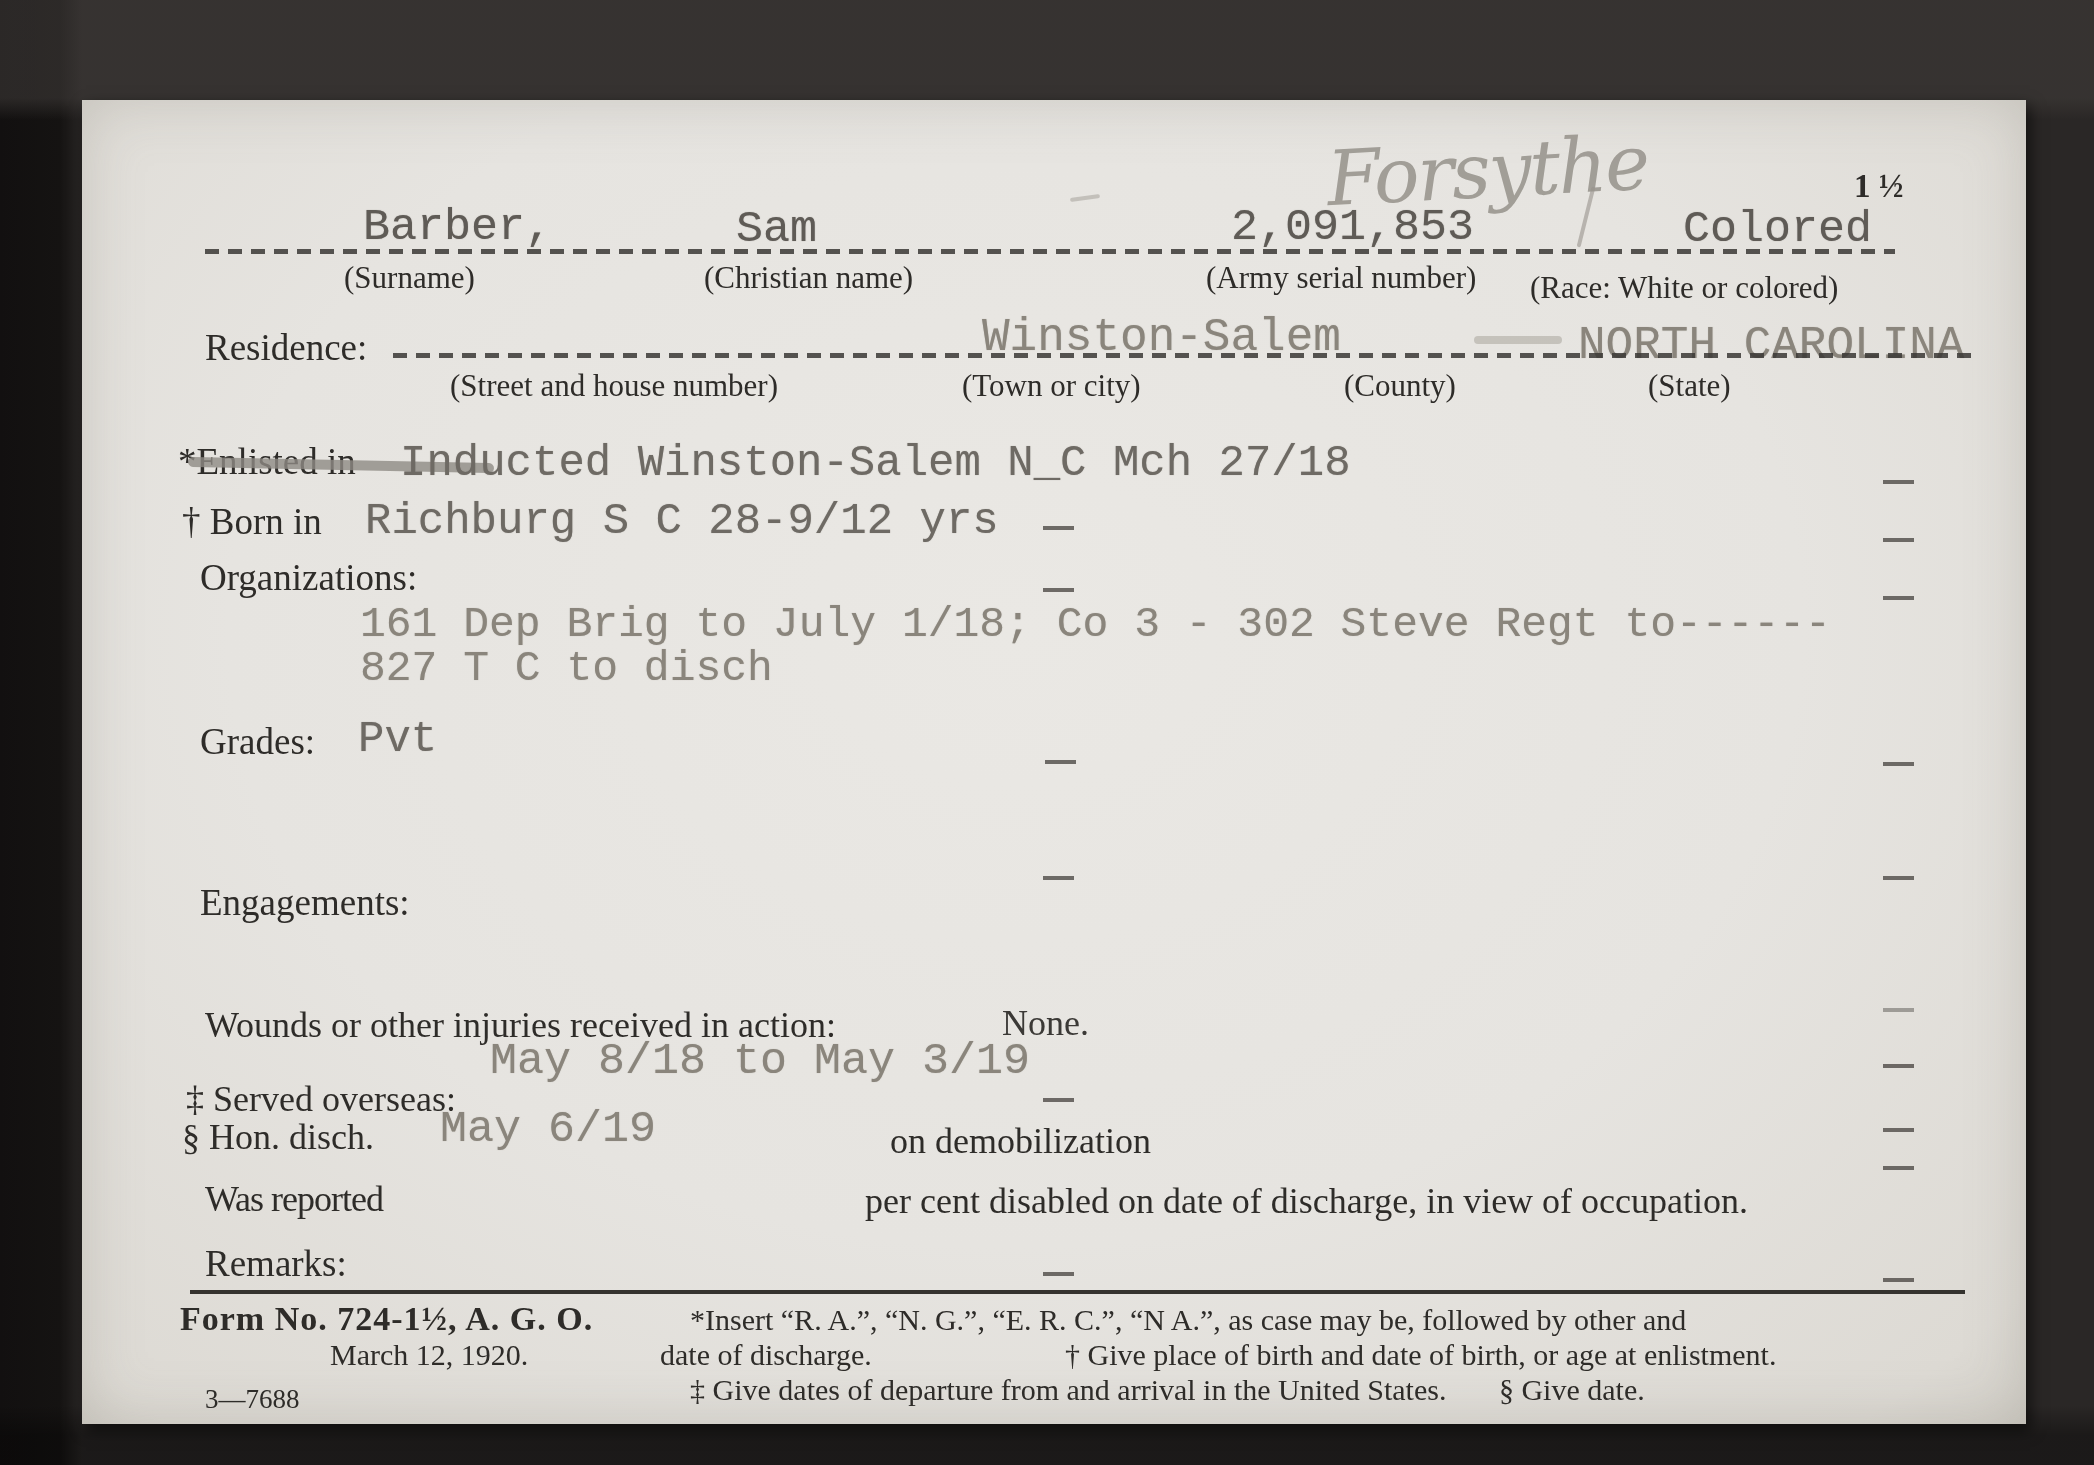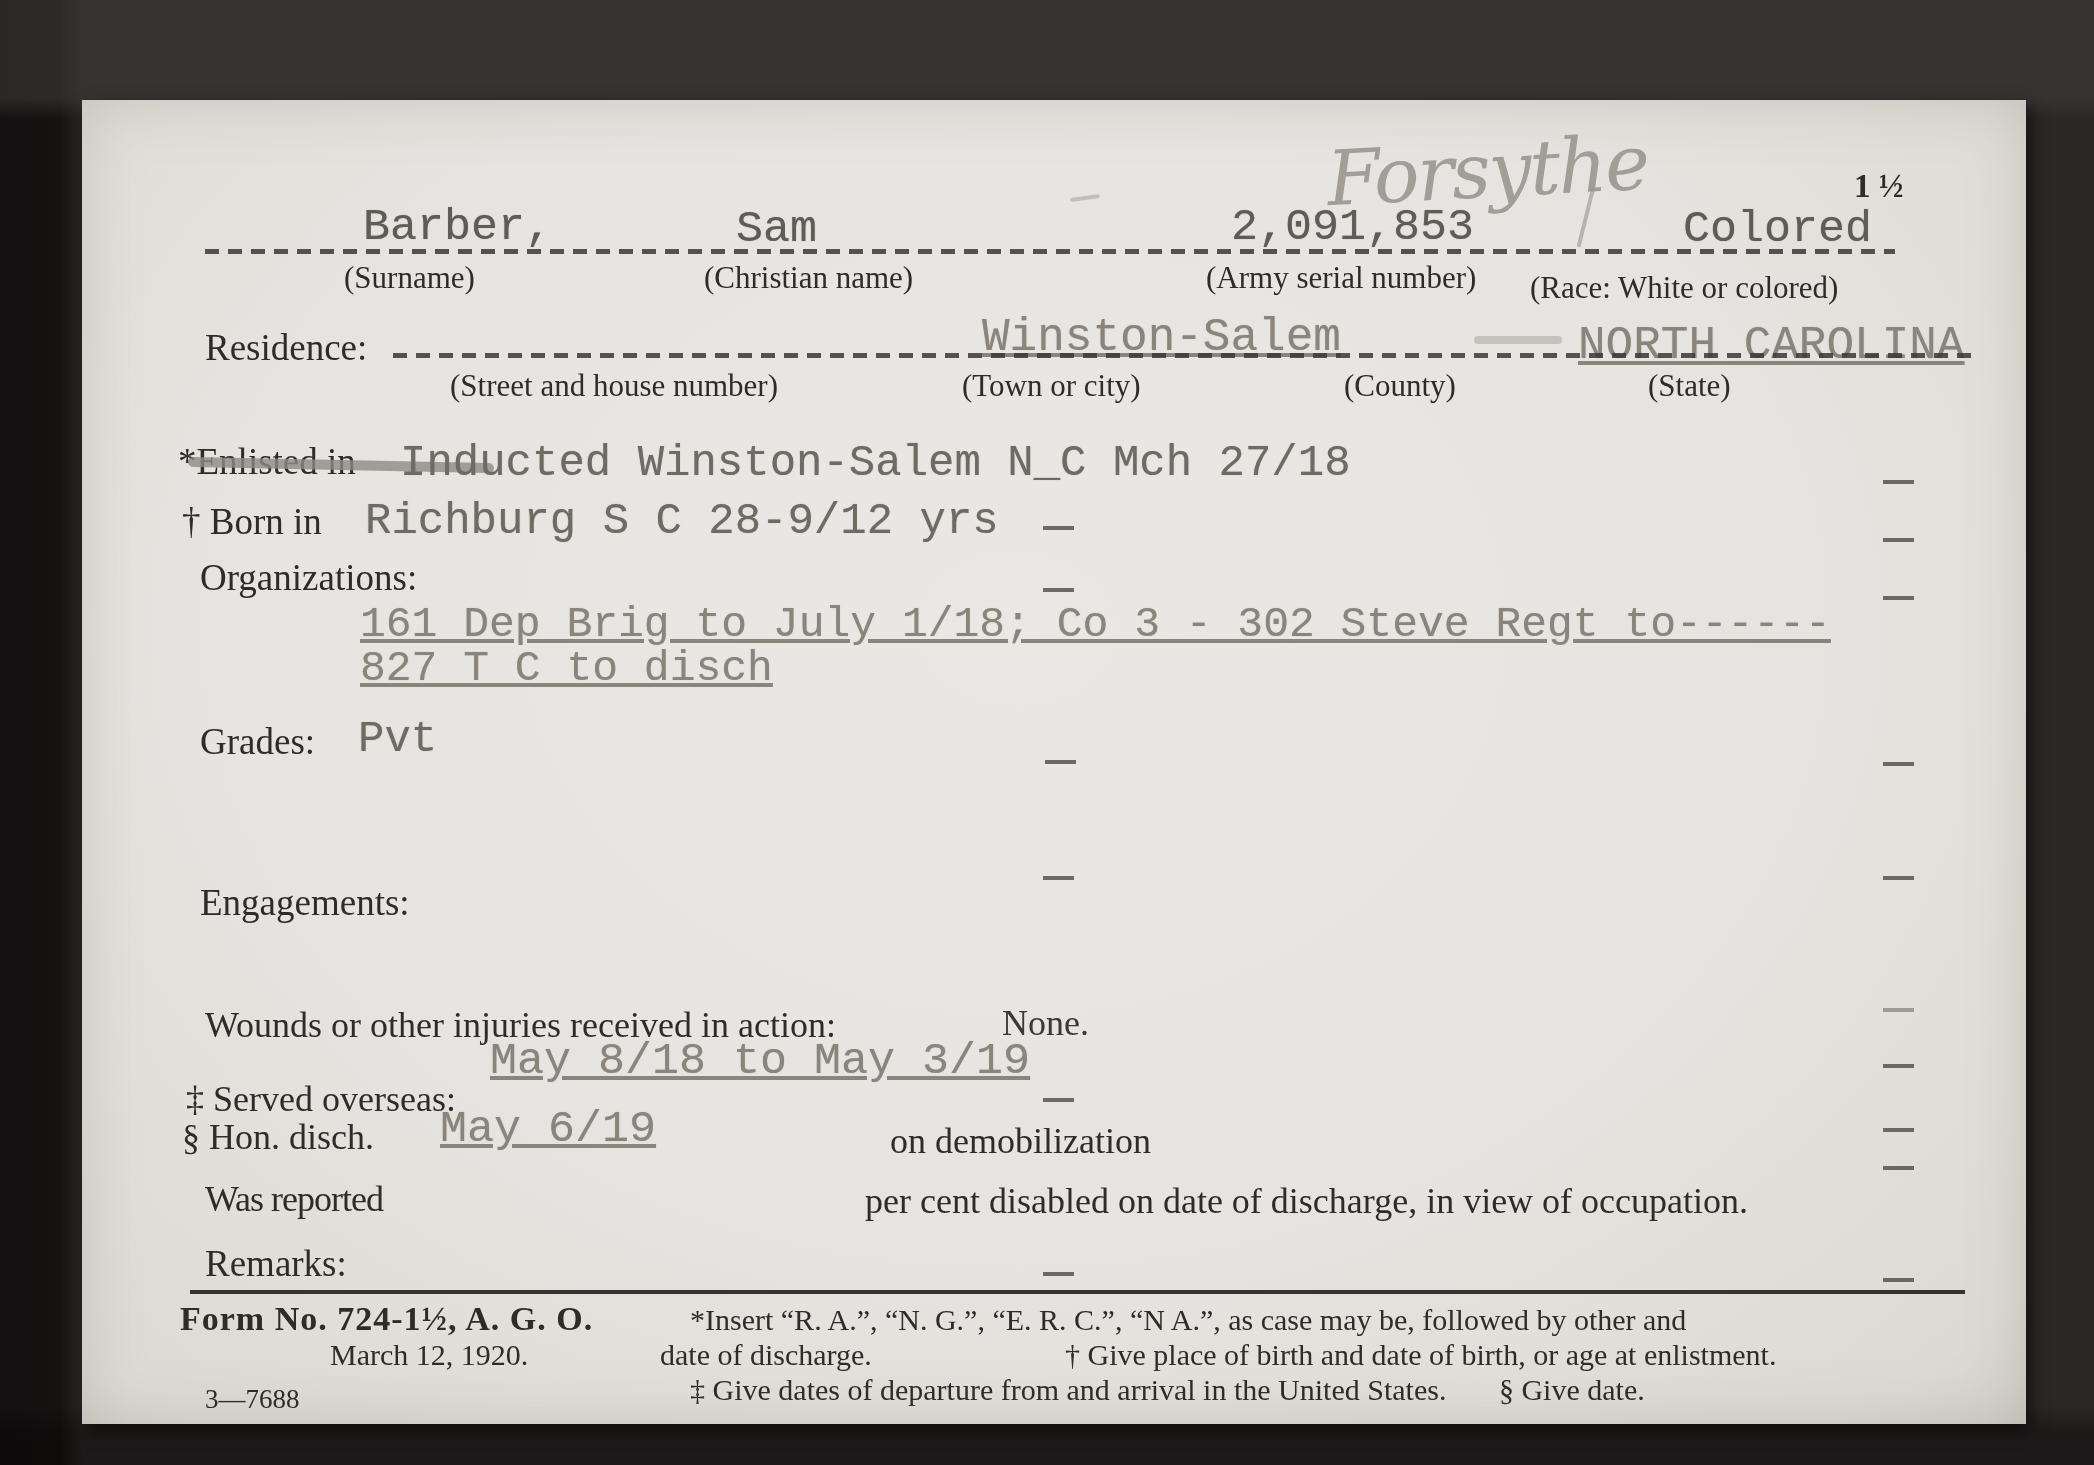--- a/index.html
+++ b/index.html
@@ -11,21 +11,21 @@
                linear-gradient(0deg,rgba(0,0,0,.35) 0 30px,rgba(0,0,0,0) 60px);}
   .card{position:absolute;left:82px;top:100px;width:1944px;height:1324px;
     background:radial-gradient(ellipse at 48% 40%, #eae8e4 0%, #e6e4e0 55%, #dddad4 92%, #d4d1ca 100%);
     box-shadow:inset 0 0 60px rgba(120,115,105,.25), 4px 6px 14px rgba(0,0,0,.6);
     z-index:2;}
   .abs{position:absolute;white-space:nowrap;}
   .serif{font-family:"Liberation Serif","DejaVu Serif",serif;color:#2e2c29;}
   .mono{font-family:"Liberation Mono","DejaVu Sans Mono",monospace;}
   .typed-dark{color:#5f5b56;text-shadow:0 0 1px rgba(95,91,86,.55);}
   .typed-mid{color:#6e6a64;text-shadow:0 0 1px rgba(110,106,100,.5);}
-  .typed-faded{color:#8a857c;text-shadow:0 0 1px rgba(138,133,124,.5);text-decoration:underline;}
+  .typed-faded{color:#8a857c;text-shadow:0 0 1px rgba(138,133,124,.5);}
   .pencil{color:#96928b;}
   .dotline{position:absolute;height:5px;
     background:repeating-linear-gradient(90deg,#3a3835 0 14px,rgba(0,0,0,0) 14px 23px);
     opacity:.85;}
   .hdash{position:absolute;width:31px;height:4px;background:#4a4742;opacity:.78;}
   .label-sm{font-size:31px;}
   .label-md{font-size:36px;}
   .label-lg{font-size:37px;}
   .strike{position:absolute;background:#8f8b84;opacity:.8;border-radius:5px;}
   .rule{position:absolute;background:#35332f;}

